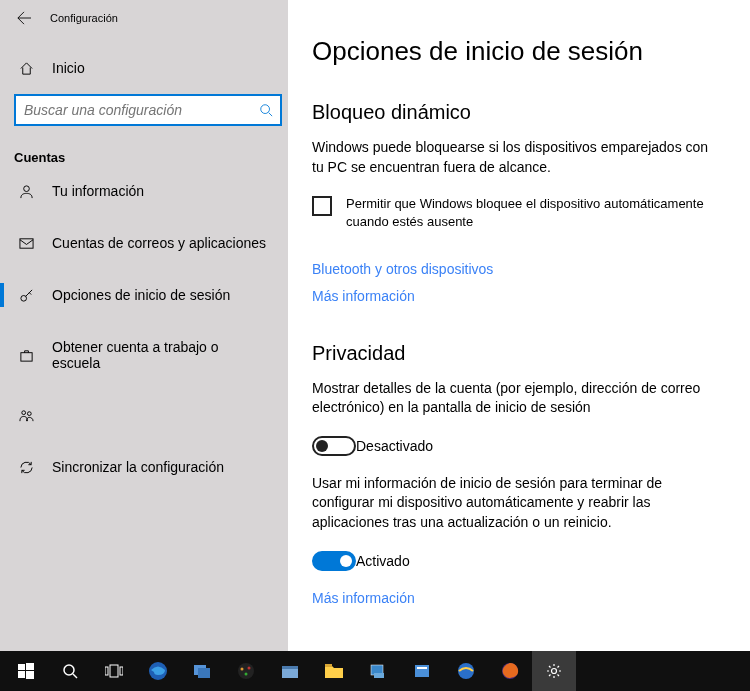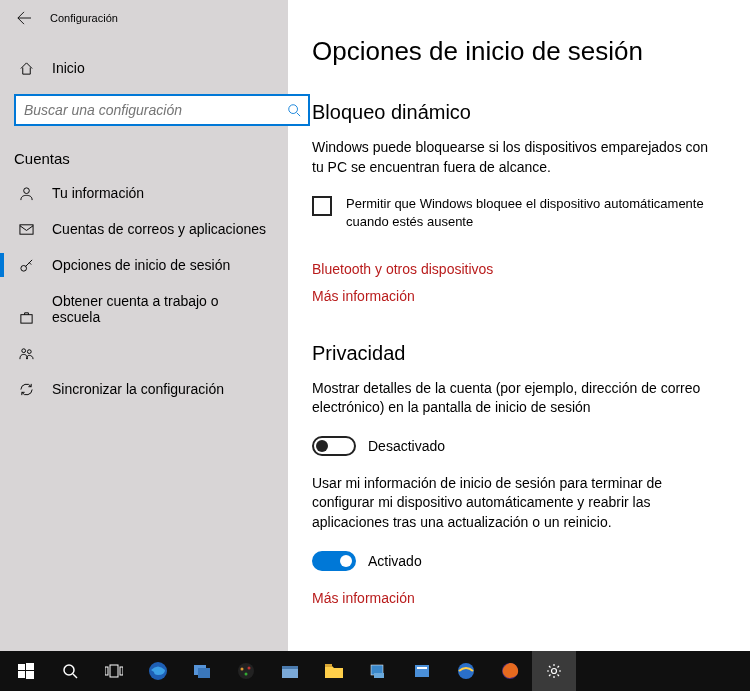--- a/index.html
+++ b/index.html
@@ -5,42 +5,42 @@
   * { margin: 0; padding: 0; box-sizing: border-box; font-family: "Segoe UI", sans-serif; }
   body { width: 750px; height: 691px; overflow: hidden; background: #fff; color: #000; }
 
   .window { display: flex; flex-direction: column; height: 691px; }
   .content-area { display: flex; flex: 1; min-height: 0; }
 
   
   .sidebar { width: 288px; background: #d8d5d6; display: flex; flex-direction: column; }
   .titlebar { display: flex; align-items: center; height: 36px; padding-left: 16px; gap: 18px; }
   .titlebar .title { font-size: 11px; }
-  .home-row, .nav-item { display: flex; align-items: flex-end; gap: 18px; padding: 10px 18px; font-size: 14px; cursor: default; }
+  .home-row, .nav-item { display: flex; align-items: center; gap: 18px; padding: 10px 18px; font-size: 14px; cursor: default; }
   .home-row { margin-top: 14px; }
   .search-row { padding: 8px 14px 10px; }
-  .search-box { display: flex; align-items: center; width: 296px; height: 32px; border: 2px solid #0078d7; background: #fff; padding: 0 6px 0 8px; }
+  .search-box { display: flex; align-items: center; width: 268px; height: 32px; border: 2px solid #0078d7; background: #fff; padding: 0 6px 0 8px; }
   .search-box input { flex: 1; border: none; outline: none; font-size: 14px; background: transparent; font-style: italic; color: #666; }
-  .section-label { padding: 14px 14px 8px; font-size: 15px; font-weight: 400; }
-  .nav-list { display: flex; flex-direction: column; }
+  .section-label { padding: 14px 14px 8px; font-size: 13px; font-weight: 700; }
+  .nav-list { display: flex; flex-direction: column; gap: 16px; }
   .nav-item { position: relative; }
   .nav-item.active::before { content: ""; position: absolute; left: 0; top: 6px; bottom: 6px; width: 4px; background: #0078d7; }
   .icon { width: 16px; height: 16px; display: inline-flex; align-items: center; justify-content: center; flex-shrink: 0; }
 
   
   .main { flex: 1; padding: 36px 28px 20px 24px; overflow-y: auto; }
   .page-title { font-size: 26px; font-weight: 400; margin-bottom: 34px; }
   .section-heading { font-size: 20px; font-weight: 400; margin-bottom: 14px; }
   .section-text { font-size: 14px; line-height: 1.4; margin-bottom: 18px; max-width: 420px; }
   .checkbox-row { display: flex; align-items: flex-start; gap: 14px; margin-bottom: 28px; max-width: 420px; }
   .checkbox { width: 20px; height: 20px; border: 2px solid #222; flex-shrink: 0; margin-top: 1px; }
   .checkbox-label { font-size: 13px; line-height: 1.4; }
-  .link { color: #b91c1c; font-size: 14px; display: inline-block; margin-bottom: 10px; cursor: pointer; }
+  .link { color: #3b82f6; font-size: 14px; display: inline-block; margin-bottom: 10px; cursor: pointer; }
   .section-gap { height: 28px; }
-  .toggle-row { display: flex; align-items: center; gap: 12px; margin-bottom: 18px; }
+  .toggle-row { display: flex; align-items: center; margin-bottom: 18px; }
   .toggle { width: 44px; height: 20px; border-radius: 10px; border: 2px solid #222; position: relative; }
   .toggle.off { background: #fff; }
   .toggle.off::after { content: ""; position: absolute; left: 2px; top: 2px; width: 12px; height: 12px; border-radius: 50%; background: #222; }
   .toggle.on { background: #0078d7; border-color: #0078d7; }
   .toggle.on::after { content: ""; position: absolute; right: 2px; top: 2px; width: 12px; height: 12px; border-radius: 50%; background: #fff; }
   .toggle-label { font-size: 14px; }
 
   
   .taskbar { height: 40px; background: #101010; display: flex; align-items: center; padding: 0 4px; gap: 0; }
   .task-btn { width: 44px; height: 40px; display: flex; align-items: center; justify-content: center; color: #fff; }

